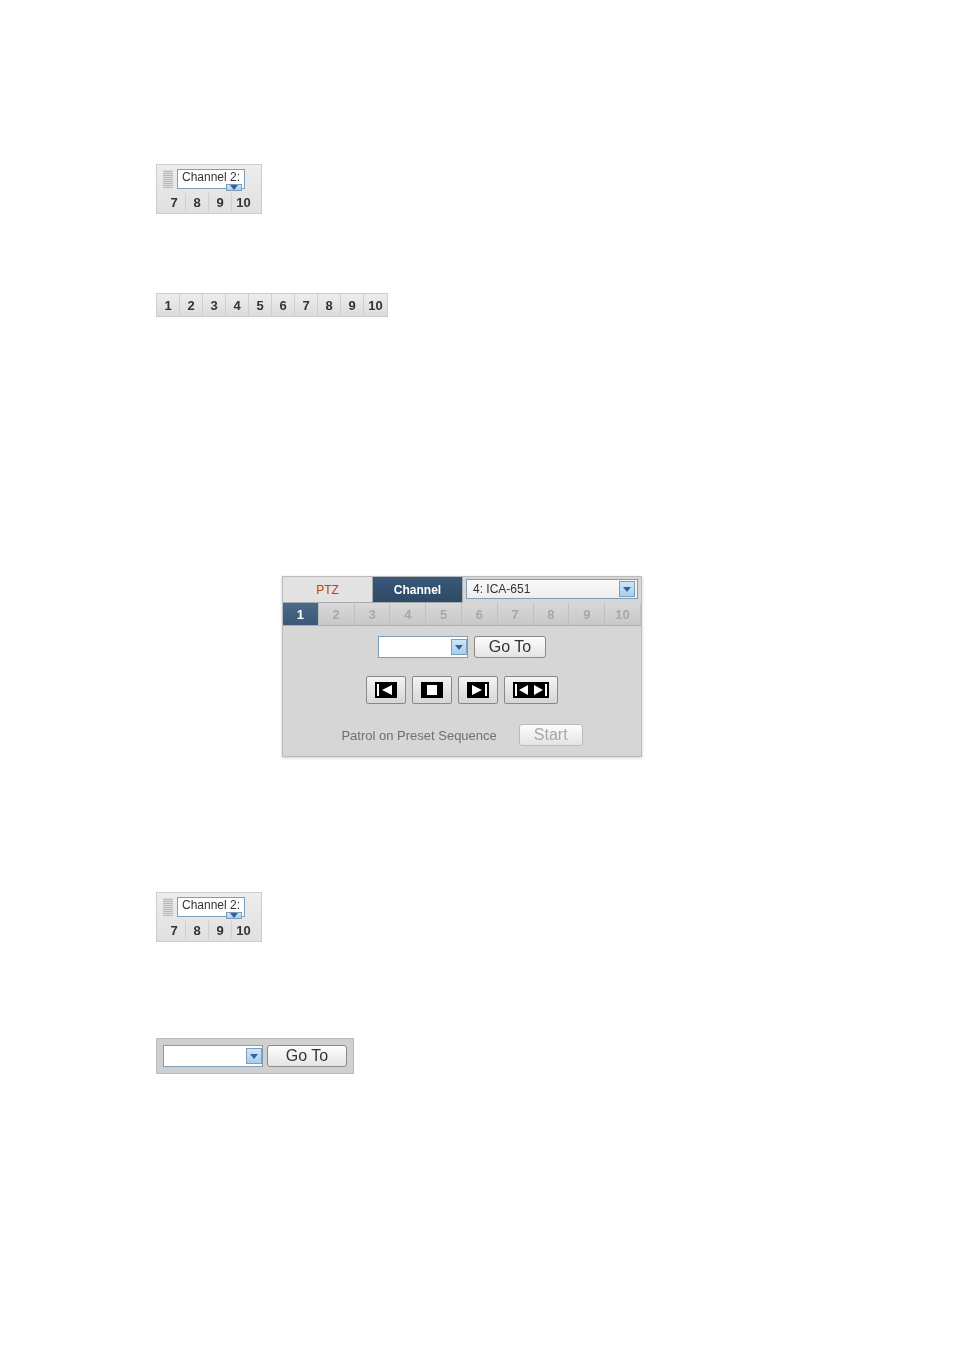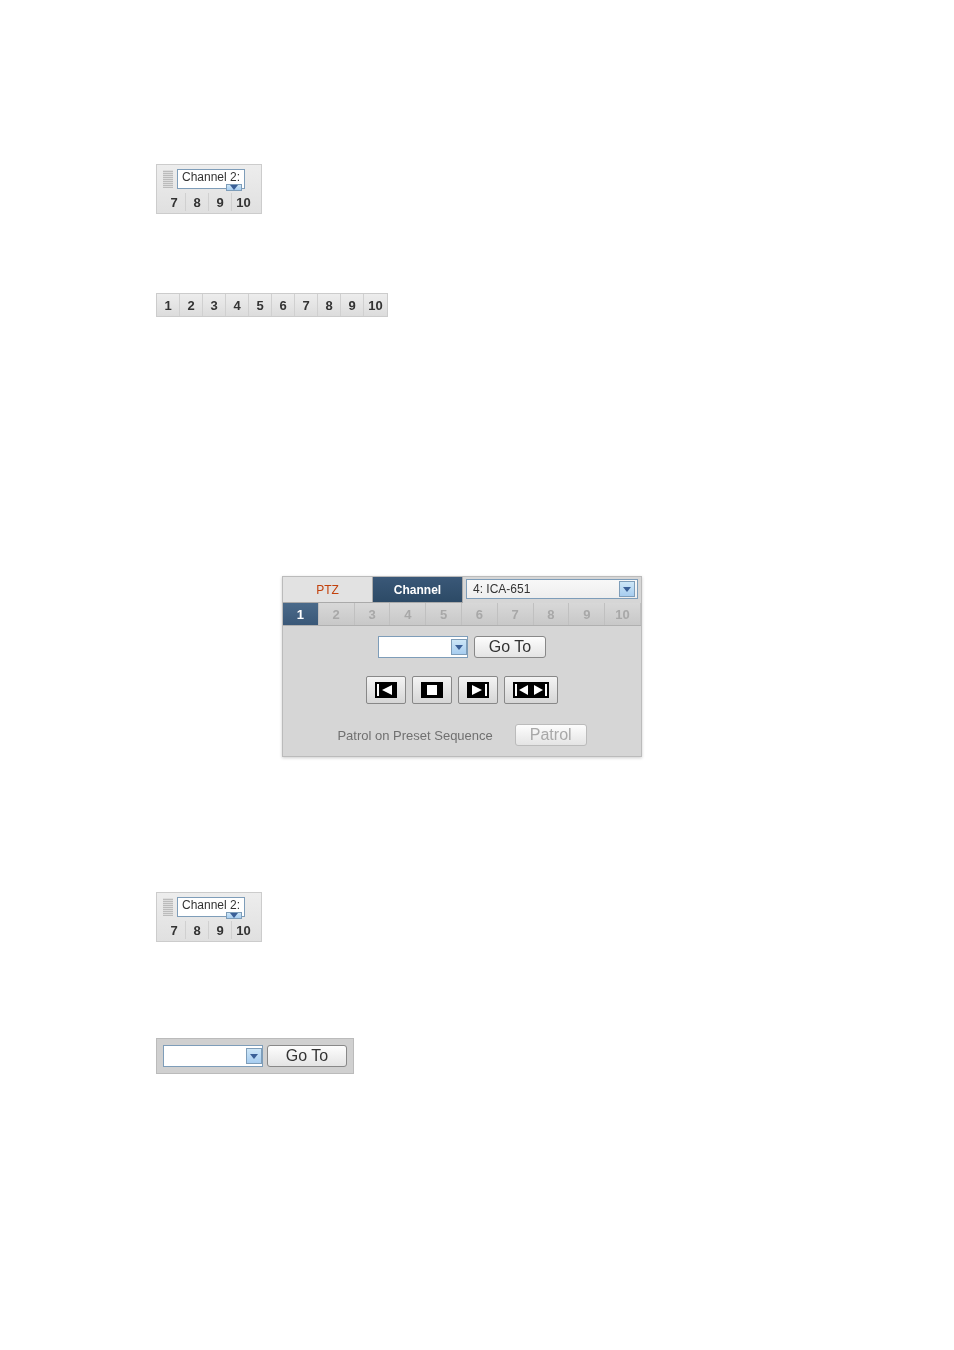--- a/index.html
+++ b/index.html
@@ -265,21 +265,21 @@
               <rect x="1" y="1" width="2" height="12" fill="#fff"></rect>
               <path d="M14 2 L14 12 L5 7 Z" fill="#fff"></path>
               <path d="M20 2 L20 12 L29 7 Z" fill="#fff"></path>
               <rect x="31" y="1" width="2" height="12" fill="#fff"></rect>
             </svg>
         </div>
       </div>
     </div>
     <div class="patrol-row">
       <span>Patrol on Preset Sequence</span>
-      <div class="start-btn">Patrol</div>
+      <div class="start-btn">Start</div>
     </div>
   </div>
 </div>
 
 <div class="channel-widget" style="left:156px; top:892px;">
   <div class="channel-row1">
     <div class="channel-grip"></div>
     <div class="channel-select">
       <span>Channel 2:</span>
       <div class="dropdown-btn">

